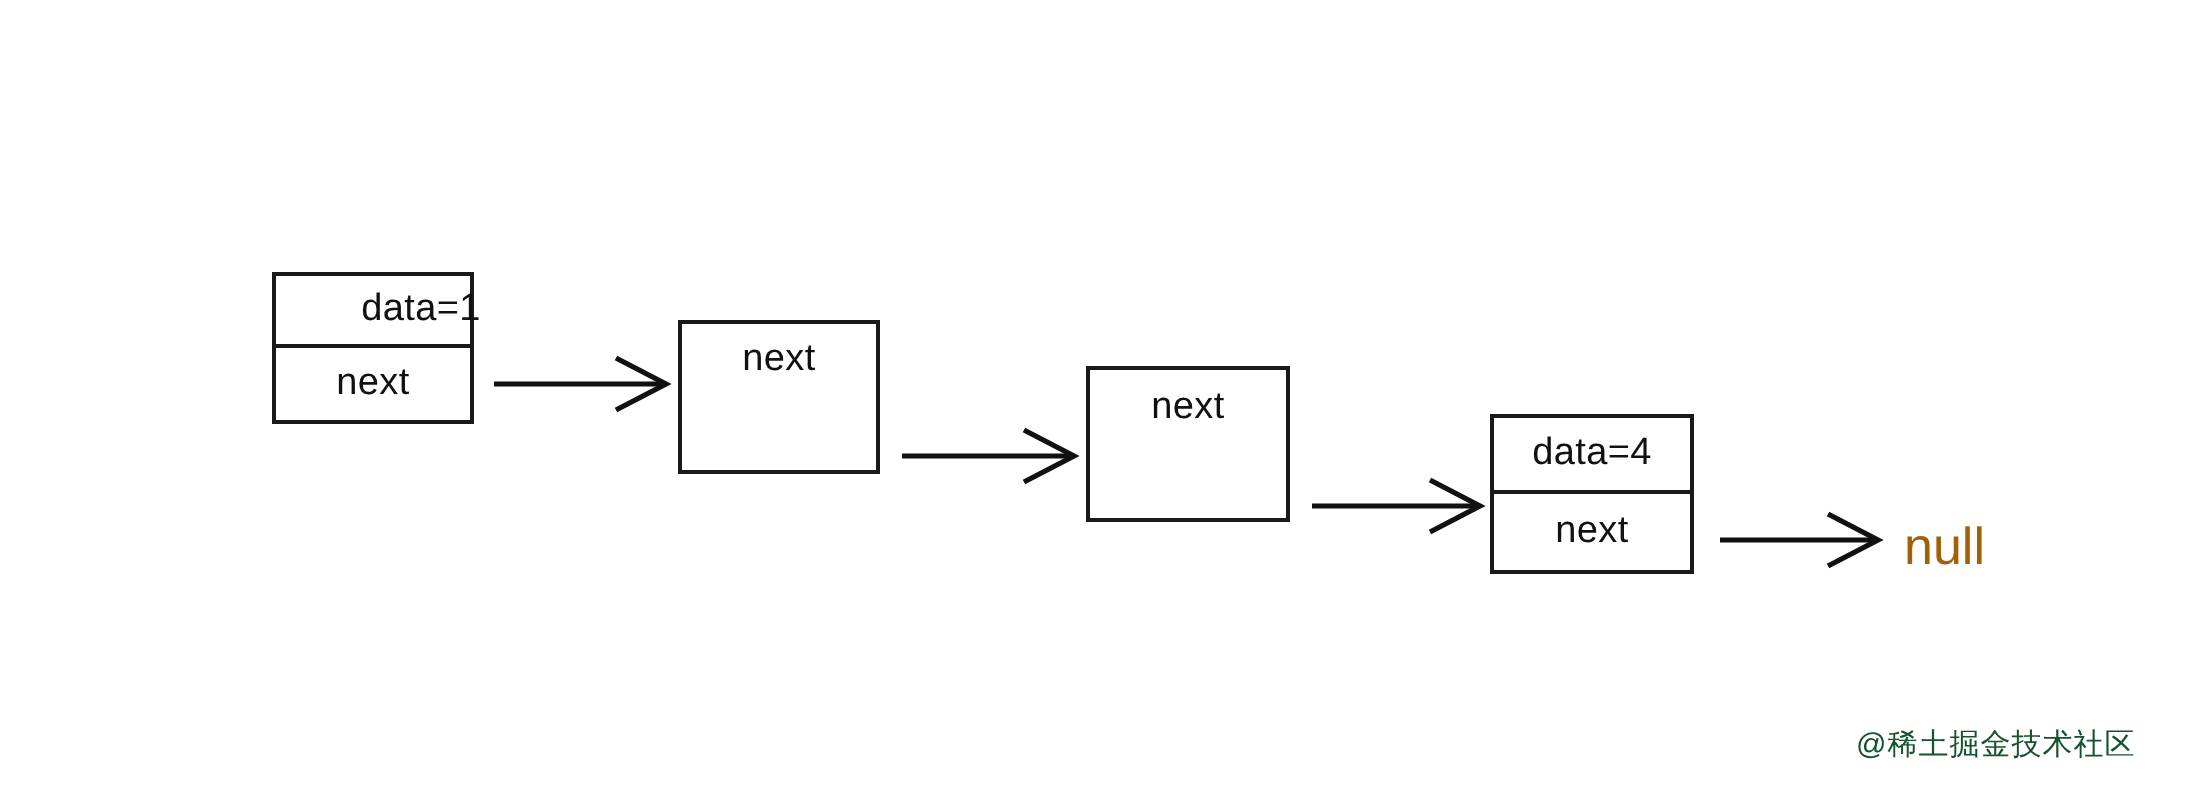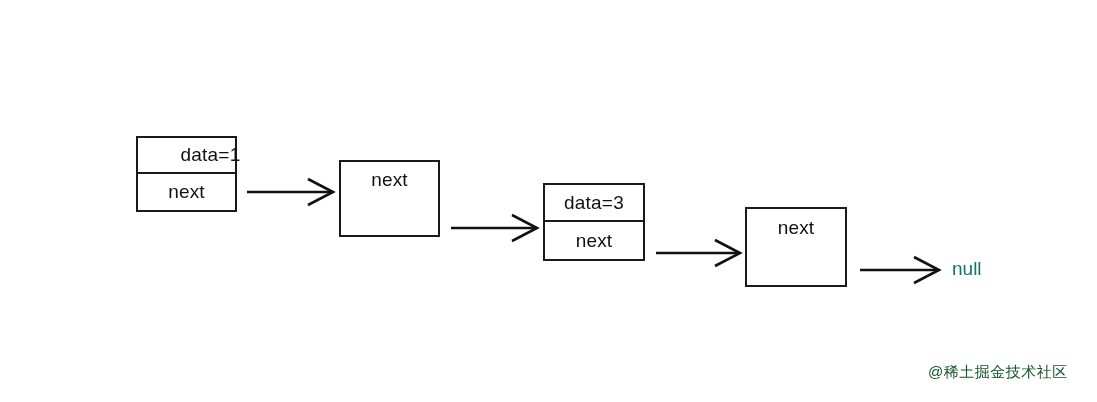--- a/index.html
+++ b/index.html
@@ -52,22 +52,22 @@
   }
   .arrow polyline {
     stroke: #111111;
     stroke-width: 2.6;
     fill: none;
     stroke-linecap: butt;
     stroke-linejoin: miter;
   }
   .null-label {
     position: absolute;
-    color: #0f766e;
-    font-size: 19px;
+    color: #a16207;
+    font-size: 26px;
     white-space: nowrap;
   }
   .watermark {
     position: absolute;
     color: #dcdcdc;
     font-size: 15px;
     letter-spacing: 0.5px;
     white-space: nowrap;
     user-select: none;
   }
@@ -80,25 +80,25 @@
   <div class="node" id="node-0" style="left: 136px; top: 136px; width: 101px; height: 76px;">
     <div class="node-cell data-cell" style="height: 36px; padding-left: 48px;">data=1</div>
     <div class="node-cell next-cell" style="height: 36px;">next</div>
   </div>
 
   <div class="node" id="node-1" style="left: 339px; top: 160px; width: 101px; height: 77px;">
     <div class="node-cell next-cell" style="height: 36.5px;">next</div>
   </div>
 
   <div class="node" id="node-2" style="left: 543px; top: 183px; width: 102px; height: 78px;">
-    <div class="node-cell data-cell" style="height: 37px;">data=3</div>
     <div class="node-cell next-cell" style="height: 37px;">next</div>
   </div>
 
   <div class="node" id="node-3" style="left: 745px; top: 207px; width: 102px; height: 80px;">
+    <div class="node-cell data-cell" style="height: 38px;">data=4</div>
     <div class="node-cell next-cell" style="height: 38px;">next</div>
   </div>
 
   <svg class="arrow" id="arrow-0" width="87" height="28" viewBox="0 0 87 28" style="left: 247px; top: 178px;">
       <line x1="0" y1="14" x2="86" y2="14"></line>
       <polyline points="61,1 86,14 61,27"></polyline>
     </svg>
   <svg class="arrow" id="arrow-1" width="87" height="28" viewBox="0 0 87 28" style="left: 451px; top: 214px;">
       <line x1="0" y1="14" x2="86" y2="14"></line>
       <polyline points="61,1 86,14 61,27"></polyline>

